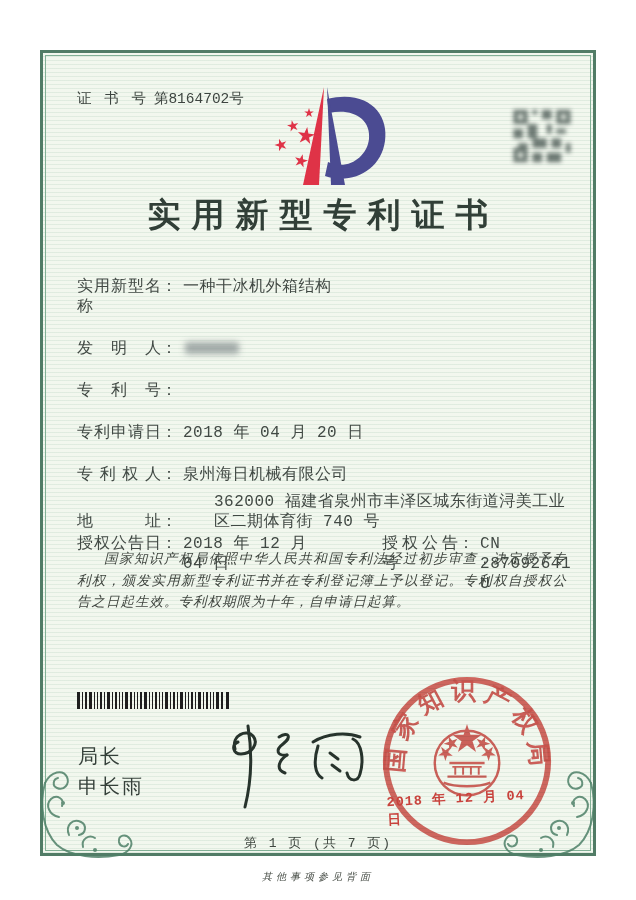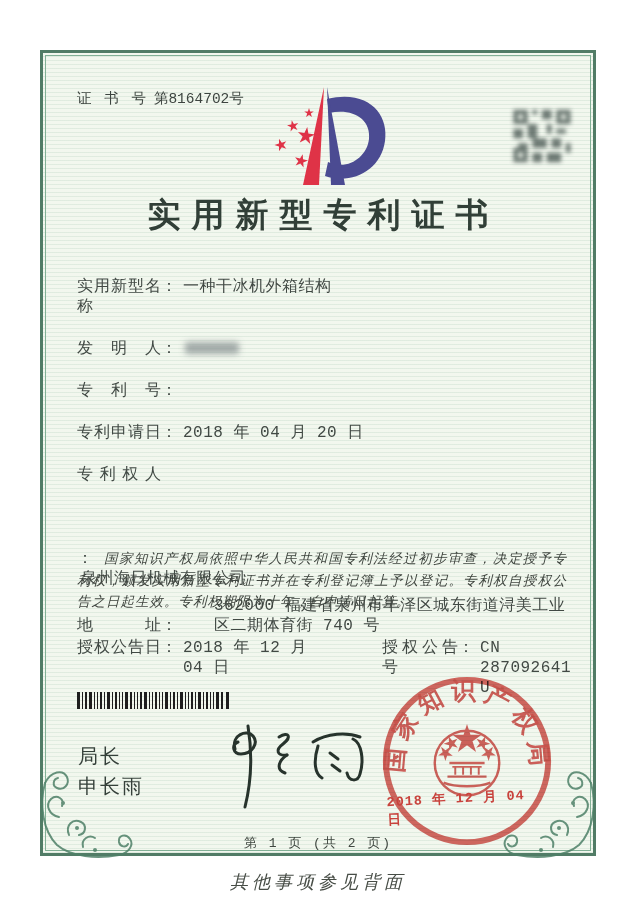--- a/index.html
+++ b/index.html
@@ -22,41 +22,41 @@
   .qr{position:absolute;left:465px;top:52px;width:68px;height:62px;filter:blur(2px);opacity:.8;}
   .title{
     position:absolute;left:0;right:0;top:140px;margin:0;text-align:center;
     font-size:33px;font-weight:700;color:#313f37;letter-spacing:11px;text-indent:11px;
   }
   .fields{position:absolute;left:34px;right:22px;top:224px;font-size:16px;color:#414944;}
   .frow{display:flex;align-items:flex-start;line-height:20px;margin-bottom:22px;}
   .frow .lbl{width:84px;flex:0 0 84px;text-align:justify;text-align-last:justify;letter-spacing:0;}
   .frow .colon{margin:0 2px 0 0;}
   .frow .val{margin-left:4px;letter-spacing:.5px;}
-  .frow-patentee{margin-bottom:7px;flex-direction:column;}
+  .frow-patentee{margin-bottom:7px;}
   .frow-address{margin-bottom:2px;align-items:flex-end;}
   .frow-address .val{max-width:356px;margin-left:35px;}
   .pair2{display:flex;margin-left:62px;}
   .pair2 .lbl{width:76px;flex:0 0 76px;text-align:justify;text-align-last:justify;}
   .redacted-blob{display:inline-block;width:54px;height:12px;background:#8f9898;border-radius:2px;
     filter:blur(3px);opacity:.8;transform:translateY(3px);margin-left:6px;}
   .body-text{position:absolute;left:34px;right:26px;top:488px;font-size:13.5px;line-height:21.5px;
     font-style:italic;color:#3e443e;text-align:justify;letter-spacing:1px;}
   .body-text p{margin:8px 0 4px 0;text-indent:2em;}
   .barcode{position:absolute;left:34px;top:639px;width:152px;height:17px;}
   .officer{position:absolute;left:35px;top:690px;font-size:20px;color:#35403a;line-height:30px;letter-spacing:2px;}
   .signature{position:absolute;left:178px;top:668px;width:165px;height:95px;}
   .seal{position:absolute;left:336px;top:620px;width:176px;height:176px;mix-blend-mode:multiply;opacity:.92;}
   .seal-date{position:absolute;left:344px;top:736px;width:160px;font-size:13.5px;color:#c8423c;
     letter-spacing:1px;transform:rotate(-3deg);font-weight:600;}
   .page-num{position:absolute;left:0;right:0;top:781px;text-align:center;font-size:13px;color:#3e463f;letter-spacing:2px;}
   .ornament{position:absolute;width:100px;height:110px;bottom:-12px;pointer-events:none;}
   .ornament.left{left:-8px;}
   .ornament.right{right:-8px;transform:scaleX(-1);}
-  .footer-note{position:absolute;left:0;right:0;top:870px;text-align:center;font-size:18px;
+  .footer-note{position:absolute;left:0;right:0;top:870px;text-align:center;font-size:10px;
     color:#474d46;letter-spacing:4px;font-style:italic;}
 </style>
 </head>
 <body>
 
 <div class="frame">
   <div class="frame-inner-line"></div>
 
   <div class="cert-no">
     <span class="lbl">证 书 号</span><span class="val">第8164702号</span>
@@ -243,21 +243,21 @@
         <use href="#sstar" transform="translate(112,82) scale(3) rotate(35)"></use>
         <path d="M72,92 L108,92" fill="none" stroke-width="2.5"></path>
         <path d="M75,96 h30 M78,96 v8 M86,96 v8 M94,96 v8 M102,96 v8" fill="none" stroke-width="2"></path>
         <path d="M70,106 h40" fill="none" stroke-width="2.5"></path>
         <path d="M66,112 C78,117 102,117 114,112" fill="none" stroke-width="2.5"></path>
       </g>
     </svg>
   </div>
   <div class="seal-date">2018 年 12 月 04 日</div>
 
-  <div class="page-num">第 1 页 (共 2 页)</div>
+  <div class="page-num">第 1 页 (共 7 页)</div>
 
   <div class="ornament left">
     <svg width="100" height="110" viewBox="0 0 100 110">
       <g fill="none" stroke="#4e8068" stroke-width="2" stroke-linecap="round" opacity="0.85">
         <path d="M10,28 C4,50 8,76 22,90 C36,102 62,104 84,100"></path>
         <path d="M10,28 C16,16 28,14 32,22 C35,29 29,36 22,33 C17,31 18,24 23,23"></path>
         <path d="M84,100 C94,98 99,90 95,84 C91,78 83,80 84,87 C85,92 91,93 93,89"></path>
         <path d="M24,62 C14,60 10,50 16,44 C22,39 30,44 27,51"></path>
         <path d="M34,80 C30,70 38,63 46,67 C52,70 51,79 44,80"></path>
         <path d="M48,92 C46,84 54,79 60,83"></path>

